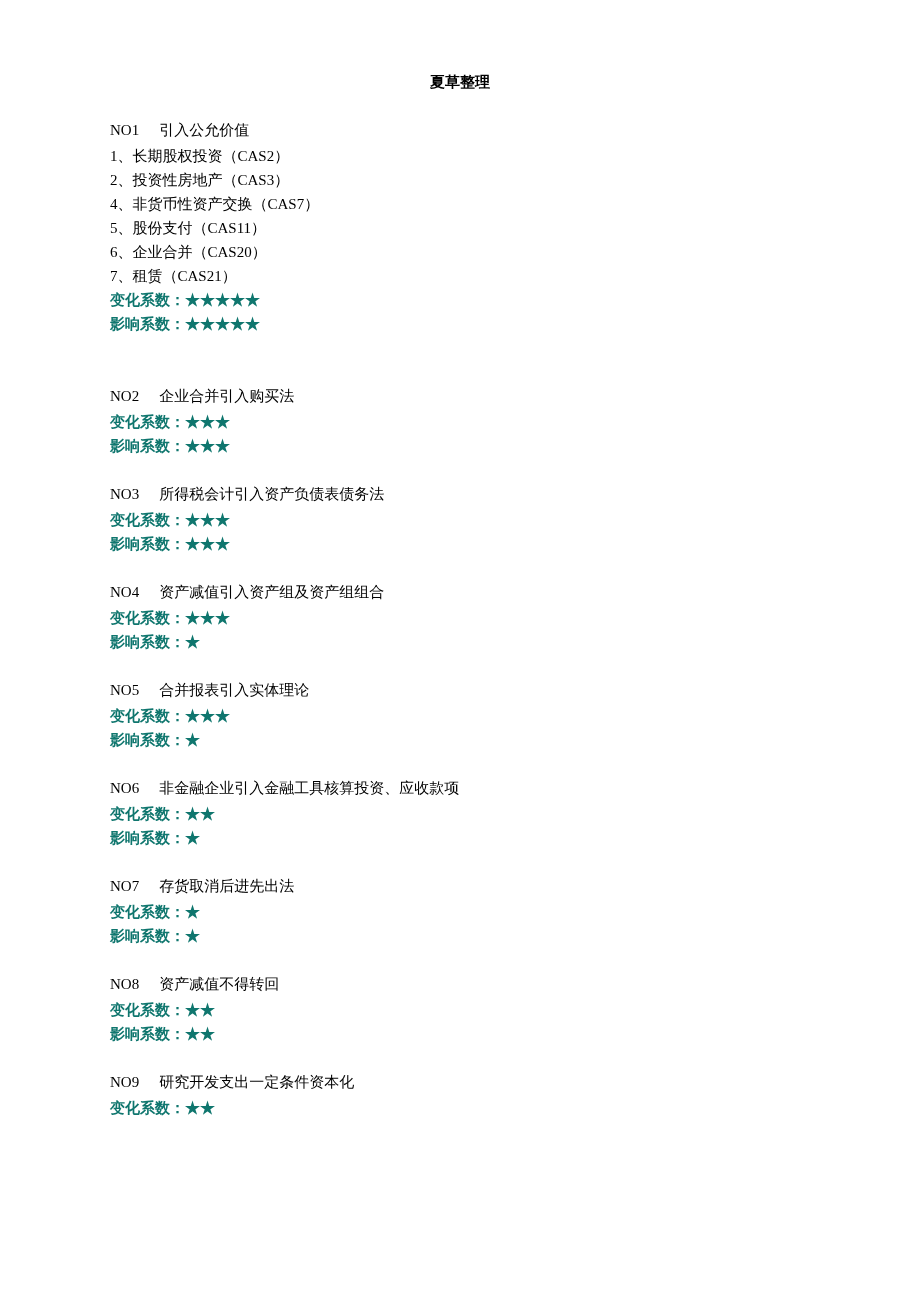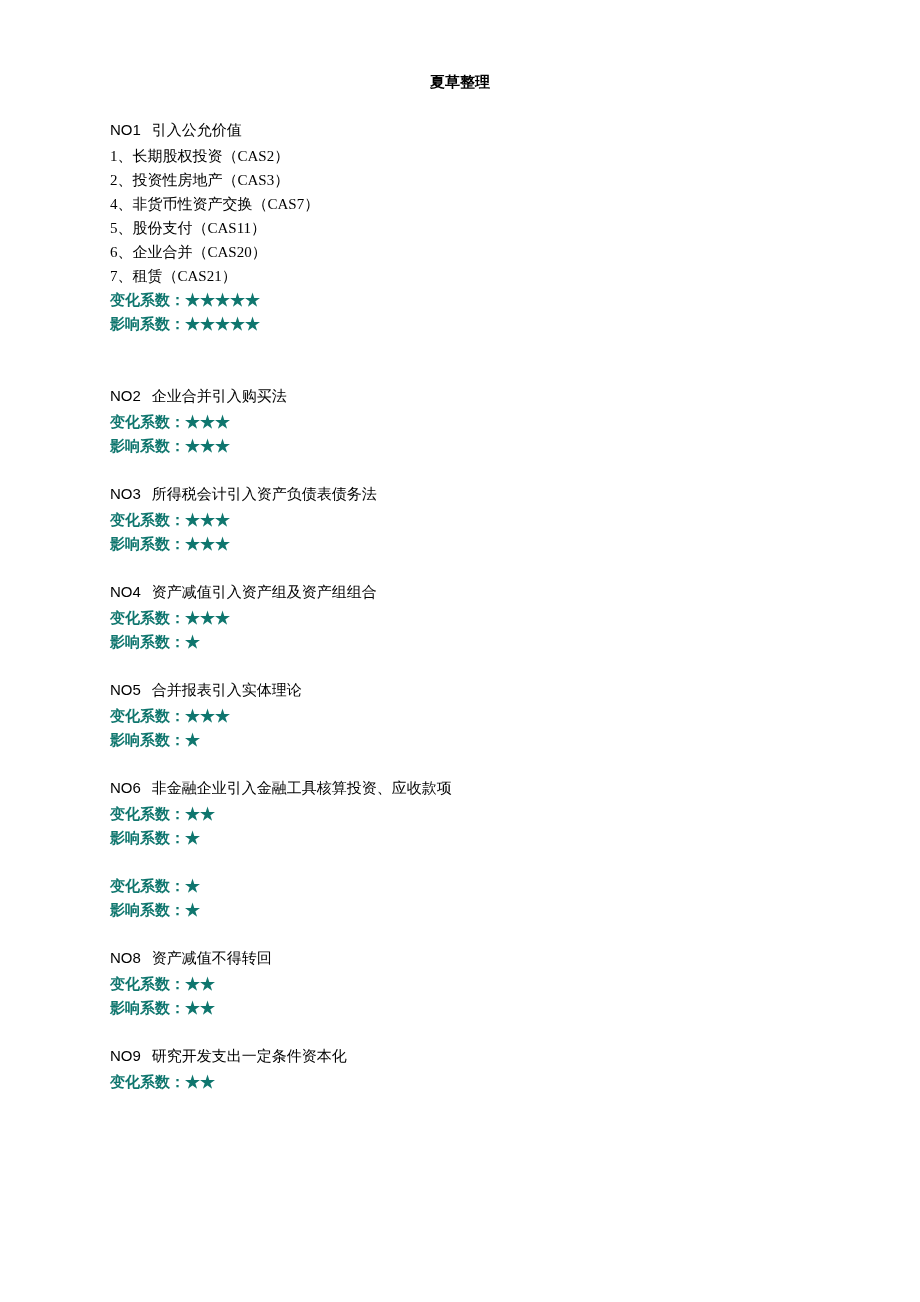--- a/index.html
+++ b/index.html
@@ -25,25 +25,25 @@
       margin-bottom: 2px;
     }
     .sub-item {
       margin-bottom: 0;
     }
     .coef-line {
       color: #0f766e;
       font-weight: bold;
     }
     .label-no {
-      font-family: Liberation Sans, sans-serif;
+      font-family: Liberation Serif, serif;
       text-align: right;
     }
     .label-text {
-      margin-left: 11px;
+      margin-left: 20px;
     }
     .cas-code {
       font-family: "Times New Roman", serif;
     }
   </style>
 </head>
 <body>
 
 <div class="title">夏草整理</div>
 
@@ -78,20 +78,21 @@
       <div class="section-header"><span class="label-no">NO5</span><span class="label-text">合并报表引入实体理论</span></div>
       <div class="coef-line"><span>变化系数：</span><span>★★★</span></div>
       <div class="coef-line"><span>影响系数：</span><span>★</span></div>
     </div>
     <div class="section">
       <div class="section-header"><span class="label-no">NO6</span><span class="label-text">非金融企业引入金融工具核算投资、应收款项</span></div>
       <div class="coef-line"><span>变化系数：</span><span>★★</span></div>
       <div class="coef-line"><span>影响系数：</span><span>★</span></div>
     </div>
     <div class="section">
+      <div class="section-header"><span class="label-no">NO7</span><span class="label-text">存货取消后进先出法</span></div>
       <div class="coef-line"><span>变化系数：</span><span>★</span></div>
       <div class="coef-line"><span>影响系数：</span><span>★</span></div>
     </div>
     <div class="section">
       <div class="section-header"><span class="label-no">NO8</span><span class="label-text">资产减值不得转回</span></div>
       <div class="coef-line"><span>变化系数：</span><span>★★</span></div>
       <div class="coef-line"><span>影响系数：</span><span>★★</span></div>
     </div>
     <div class="section">
       <div class="section-header"><span class="label-no">NO9</span><span class="label-text">研究开发支出一定条件资本化</span></div>

